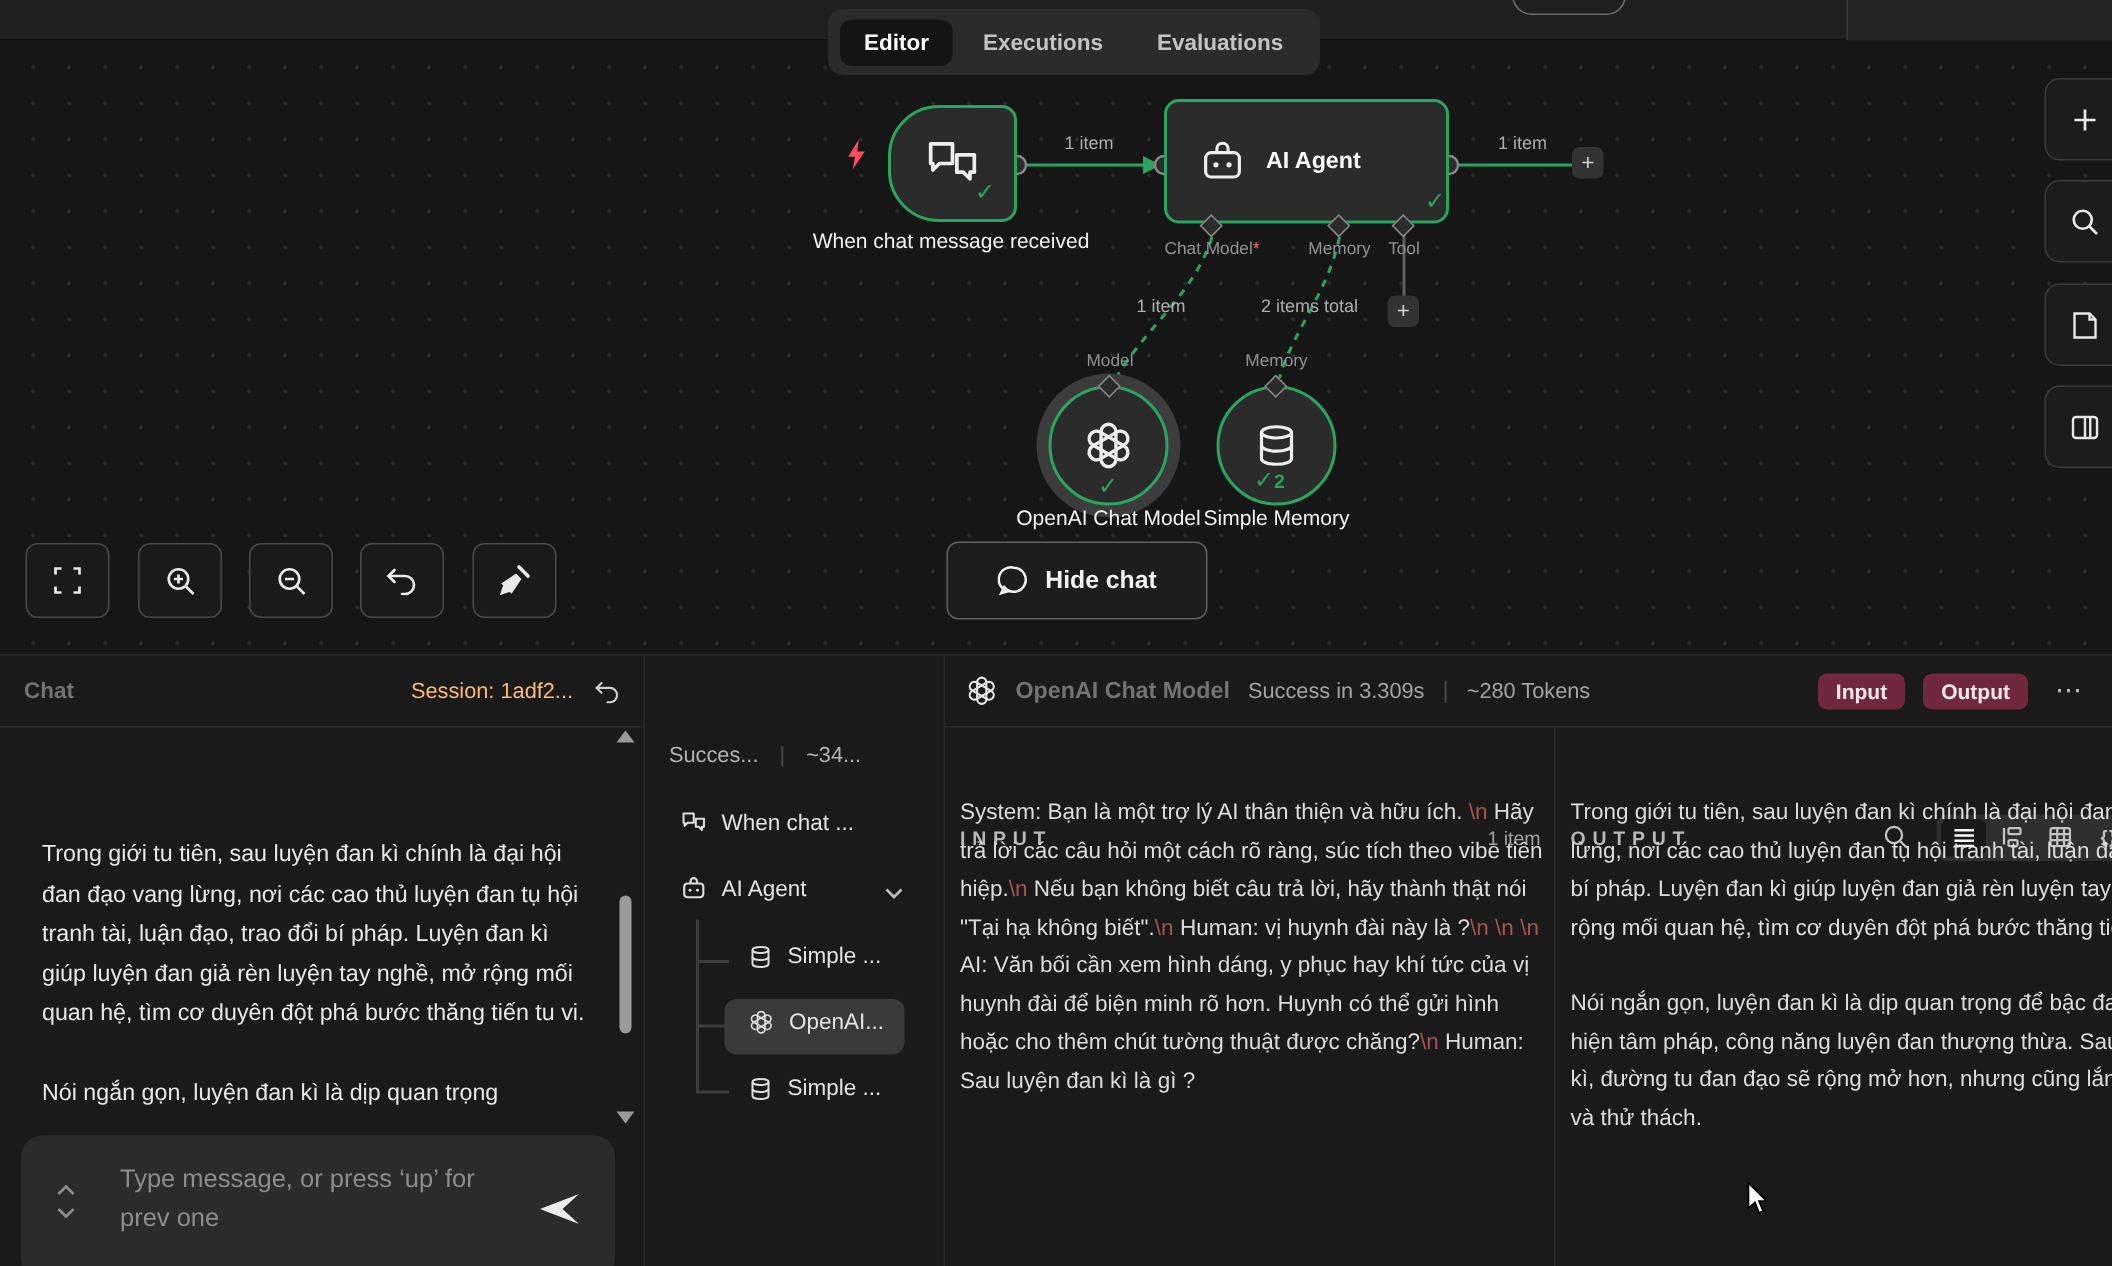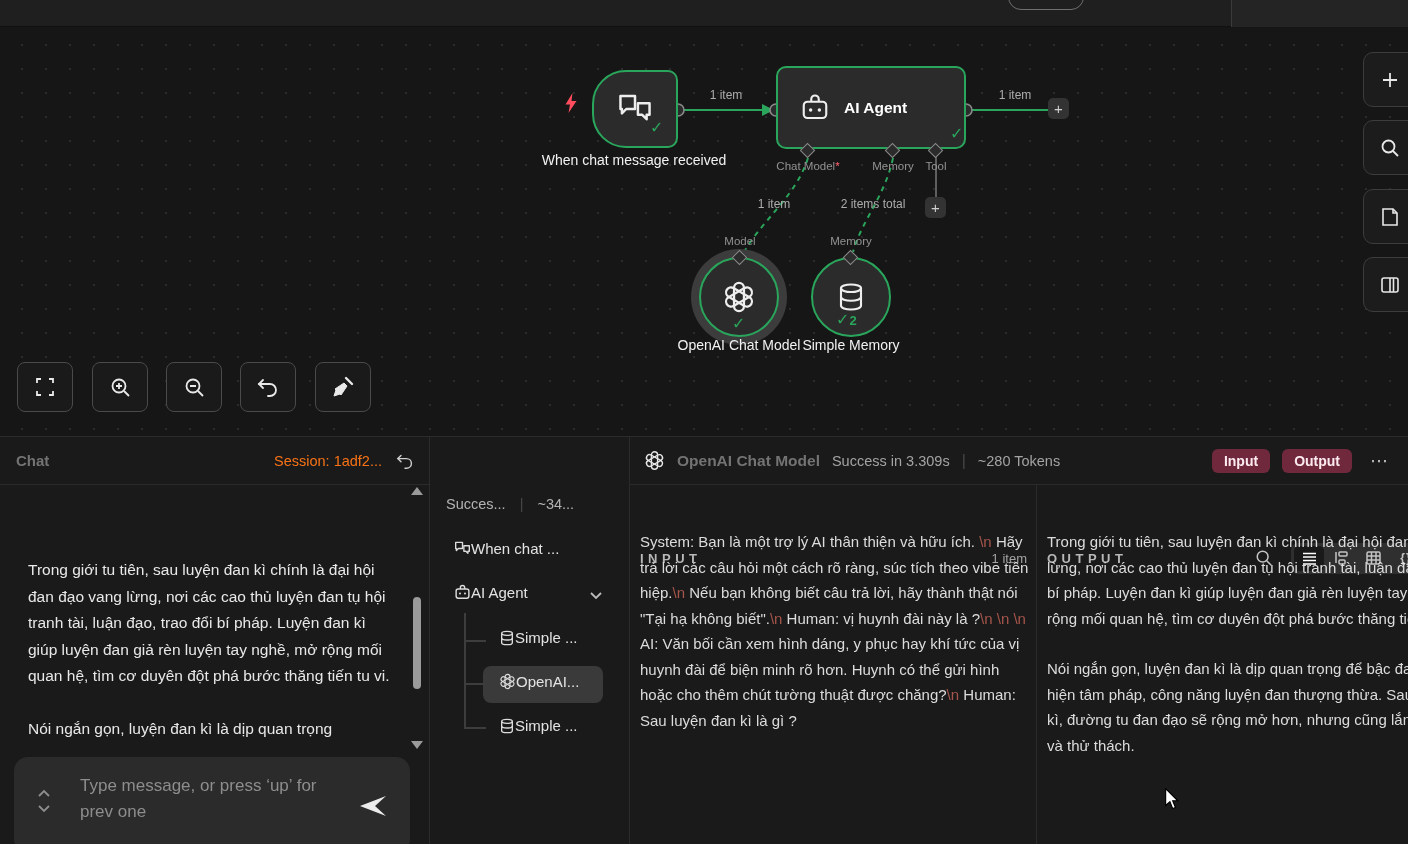--- a/index.html
+++ b/index.html
@@ -56,21 +56,21 @@
   .user-bubble{position:absolute;right:42px;top:52px;max-width:260px;background:#7f7f7f;color:#1c1c1c;font-size:15px;padding:10px 14px;border-radius:10px;}
   .chat-text{position:absolute;left:28px;top:120px;width:366px;font-size:15.5px;line-height:26.5px;color:#e8e8e8;}
   .chat-input{position:absolute;left:14px;top:320px;width:396px;height:96px;background:#2b2b2b;border-radius:14px;z-index:5;}
   .chat-input textarea{position:absolute;left:64px;top:14px;width:275px;height:64px;background:transparent;border:none;outline:none;resize:none;color:#e8e8e8;font-size:17px;line-height:26px;}
   .chat-input textarea::placeholder{color:#8d8d8d;}
   .scrollbar{position:absolute;left:410px;top:50px;width:15px;height:262px;}
   .sb-thumb{position:absolute;left:3px;top:110px;width:8px;height:92px;background:#9a9a9a;border-radius:4px;}
   .tri-up{width:0;height:0;border-left:6px solid transparent;border-right:6px solid transparent;border-bottom:8px solid #9a9a9a;position:absolute;left:1px;top:0;}
   .tri-down{width:0;height:0;border-left:6px solid transparent;border-right:6px solid transparent;border-top:8px solid #9a9a9a;position:absolute;left:1px;bottom:0;}
 
-  .tree-row{position:absolute;display:flex;align-items:center;font-size:15px;color:#e3e3e3;}
+  .tree-row{position:absolute;display:flex;align-items:center;gap:10px;font-size:15px;color:#e3e3e3;}
   .tree-sel{position:absolute;left:53px;top:229px;width:120px;height:37px;background:#3a3a3a;border-radius:8px;}
   .guide-v{position:absolute;left:34px;top:176px;width:1.5px;height:115px;background:#3d3d3d;}
   .guide-h{position:absolute;left:34px;width:22px;height:1.5px;background:#3d3d3d;}
 
   .badge{border-radius:6px;padding:4px 12px;font-size:14px;font-weight:700;color:#fceaef;background:#70293c;}
   .col-head{position:absolute;top:56px;height:34px;display:flex;align-items:center;}
   .ls-heading{font-size:13px;letter-spacing:4.5px;color:#b8b8b8;font-weight:600;}
   .io-text{position:absolute;font-size:15px;line-height:25.5px;color:#dcdcdc;}
   .esc{color:#a5554b;}
   .seg{display:flex;background:#2f2f2f;border-radius:7px;padding:3px;gap:2px;align-items:center;}
@@ -86,20 +86,25 @@
 <div id="screen">
 
   <div class="topbar">
     <div class="topbar-right"></div>
     <div class="top-divider"></div>
     <div class="top-frag"></div>
   </div>
 
   <div class="canvas"></div>
 
+  <div class="tabbar">
+    <div class="tab active">Editor</div>
+    <div class="tab">Executions</div>
+    <div class="tab">Evaluations</div>
+  </div>
 
   <svg class="edges">
     <path d="M678,110 L762,110" stroke="#2aa65c" stroke-width="2" fill="none"></path>
     <polygon points="762,104 774,110 762,116" fill="#2aa65c"></polygon>
     <path d="M966,110 L1048,110" stroke="#2aa65c" stroke-width="2" fill="none"></path>
     <path d="M808,158 C796,196 764,218 744,252" stroke="#2aa65c" stroke-width="2" fill="none" stroke-dasharray="5 5"></path>
     <path d="M893,158 C885,196 862,220 853,252" stroke="#2aa65c" stroke-width="2" fill="none" stroke-dasharray="5 5"></path>
     <path d="M936,156 L936,198" stroke="#5f5f5f" stroke-width="2" fill="none"></path>
     <circle cx="678" cy="110" r="6" fill="#2b2b2b" stroke="#8a8a8a" stroke-width="1.6"></circle>
     <circle cx="776" cy="110" r="6" fill="#2b2b2b" stroke="#8a8a8a" stroke-width="1.6"></circle>
@@ -203,20 +208,28 @@
     </svg>
   </div>
   <div class="cbtn" style="left:315px;">
     <svg width="22" height="22" viewBox="0 0 22 22" fill="#e9e9e9" stroke="#e9e9e9">
       <path d="M14 2 L20 8" stroke-width="2.4" fill="none" stroke-linecap="round"></path>
       <path d="M12 7 L15 10 L9 19 L3 13 Z" stroke-width="1"></path>
       <path d="M4 14 L2 20 L8 18" stroke-width="1"></path>
     </svg>
   </div>
 
+  <div class="hide-chat">
+    <span>
+      <svg width="22" height="22" viewBox="0 0 22 22" fill="none" stroke="#f2f2f2" stroke-width="1.7">
+        <path d="M11 2.5 a8 8 0 1 1 -6.5 12.9 L2.5 19.5 l4.4 -1.3 A8 8 0 0 1 11 2.5 Z"></path>
+      </svg>
+    </span>
+    <span>Hide chat</span>
+  </div>
 
   <div class="rail-btn" style="top:52px;">
     <svg width="20" height="20" viewBox="0 0 20 20" stroke="#e8e8e8" stroke-width="1.8">
         <path d="M10 3 v14 M3 10 h14"></path>
       </svg>
   </div>
   <div class="rail-btn" style="top:120px;">
     <svg width="20" height="20" viewBox="0 0 20 20" fill="none" stroke="#e8e8e8" stroke-width="1.8">
         <circle cx="8.5" cy="8.5" r="6"></circle>
         <path d="M13 13 L18 18"></path>
@@ -234,21 +247,21 @@
         <path d="M10 3 v14 M13.5 3 v14"></path>
       </svg>
   </div>
 
   <div class="bottom">
 
     <div class="chat-panel">
       <div class="panel-header" style="left:0;width:430px;padding:0 16px;justify-content:space-between;">
         <span class="ptitle">Chat</span>
         <span style="display:flex;align-items:center;gap:14px;">
-          <span class="muted" style="font-size:14.5px;color:#f97316;">Session: 1adf2...</span>
+          <span class="muted" style="font-size:14.5px;color:#fdba74;">Session: 1adf2...</span>
           <span>
             <svg width="18" height="16" viewBox="0 0 22 20" fill="none" stroke="#cfcfcf" stroke-width="1.8" stroke-linecap="round">
               <path d="M6 3 L2 7 L6 11"></path>
                 <path d="M2 7 h11 a6 6 0 0 1 0 12 h-2"></path>
             </svg>
           </span>
         </span>
       </div>
 
 

